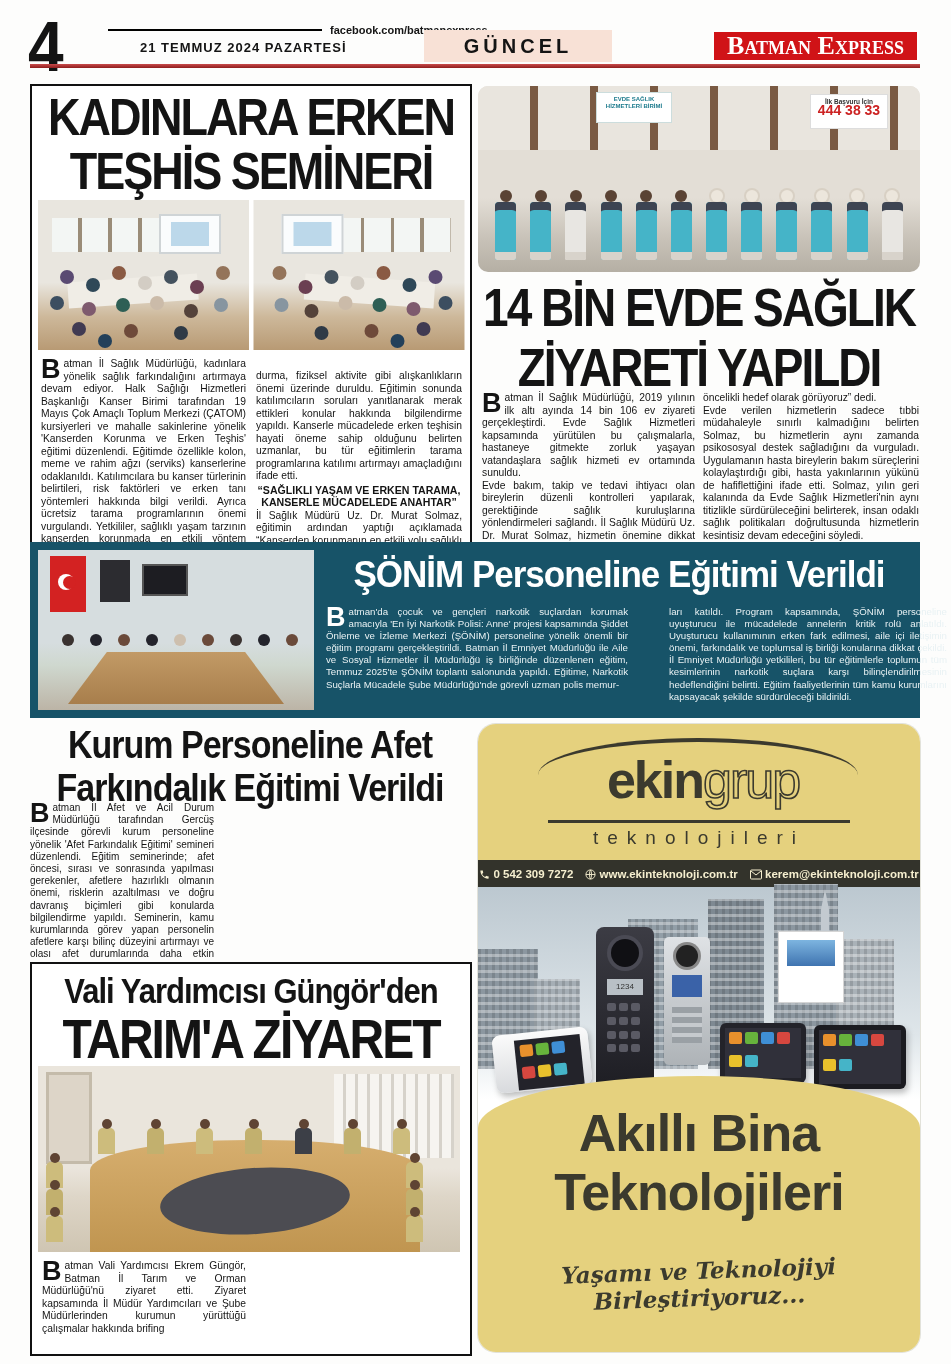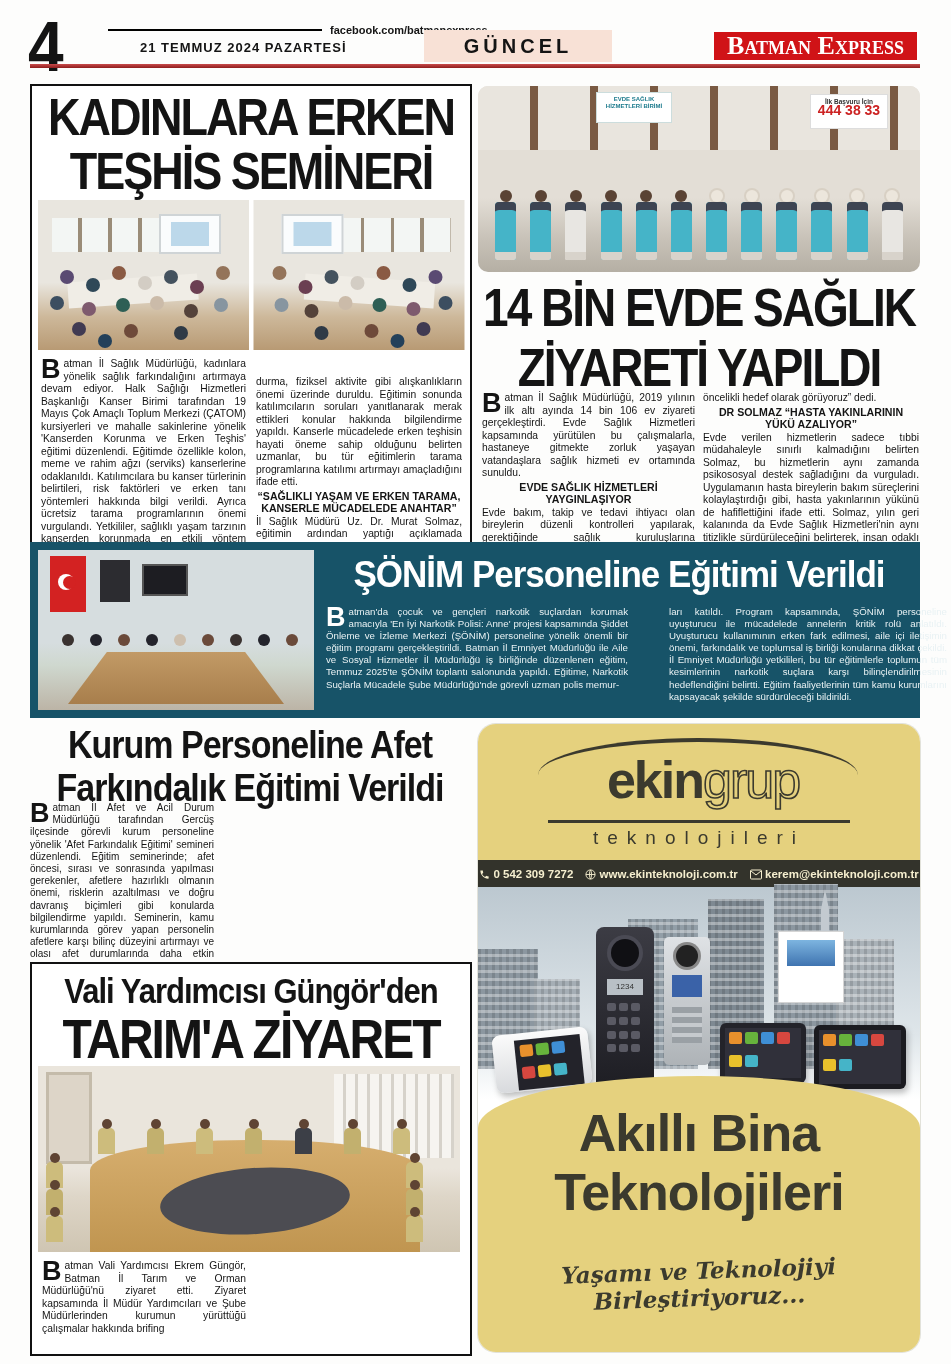--- a/index.html
+++ b/index.html
@@ -30,21 +30,21 @@
   .sem{width:211px;height:150px;background:linear-gradient(#e9e6df 55%,#cdb89a 78%,#b89a74);}
   .sem .win{position:absolute;top:18px;left:14px;width:120px;height:34px;background:repeating-linear-gradient(90deg,#f3f6f4 0 26px,#9a8c78 26px 30px);}
   .sem .screen{position:absolute;top:14px;right:28px;width:58px;height:36px;background:#fafcfd;border:2px solid #cfd4d6;}
   .sem .screen i{position:absolute;inset:6px 10px;background:#bcd8ea;display:block;}
   .sem .table{position:absolute;top:78px;left:30px;width:130px;height:26px;background:#f0ede6;transform:rotate(-4deg);}
   .crowd{position:absolute;top:0;left:0;width:14px;height:14px;border-radius:50%;background:transparent;
     box-shadow:22px 70px 0 #5a4a72,48px 78px 0 #2f4858,74px 66px 0 #8a5a43,100px 76px 0 #d3cdc4,126px 70px 0 #44525e,152px 80px 0 #6b3f52,178px 66px 0 #94745a,
     12px 96px 0 #3c4e60,44px 102px 0 #7e5a6e,78px 98px 0 #2e5f55,112px 96px 0 #cbbba9,146px 104px 0 #54423a,176px 98px 0 #8795a0,
     34px 122px 0 #403a52,86px 124px 0 #6e4a3a,136px 126px 0 #2f3a46,60px 134px 0 #23405a;}
   .a1-col1{position:absolute;top:272px;left:9px;width:205px;}
-  .a1-col2{position:absolute;top:290px;left:224px;width:206px;}
+  .a1-col2{position:absolute;top:284px;left:224px;width:206px;}
 
   
   .a2-photo{left:478px;top:86px;width:442px;height:186px;border-radius:10px;background:linear-gradient(#e3ded6 60%,#c8c2b8 82%,#b5afa4);}
   .a2-photo .doors{position:absolute;top:0;left:0;right:0;height:64px;background:repeating-linear-gradient(90deg,#e9e5de 0 52px,#7a5a43 52px 60px);}
   .a2-photo .sign-teal{position:absolute;top:6px;left:118px;width:74px;height:26px;background:#fff;border:1px solid #cdd;color:#1b7a8c;font-size:6px;font-weight:bold;text-align:center;line-height:7px;padding-top:3px;}
   .a2-photo .sign-phone{position:absolute;top:8px;left:332px;width:76px;height:30px;background:#fff;border:1px solid #ddd;color:#333;font-size:6.5px;font-weight:bold;text-align:center;line-height:8px;padding-top:3px;}
   .a2-photo .sign-phone b{display:block;color:#c22;font-size:14px;}
   .team{position:absolute;left:10px;bottom:12px;right:10px;height:104px;display:flex;justify-content:space-around;align-items:flex-end;}
   .person{width:24px;display:flex;flex-direction:column;align-items:center;}
   .person .head{width:12px;height:12px;border-radius:50%;background:#5a4334;}
@@ -261,26 +261,24 @@
         <span class="vest"></span>
       </div>
     </div>
 </div>
 <div class="abs a2-h h-xl">
   <div>14 BİN EVDE SAĞLIK</div>
   <div>ZİYARETİ YAPILDI</div>
 </div>
 <div class="abs a2-col1">
   <div class="body-text"><span class="dc">B</span><span>atman İl Sağlık Müdürlüğü, 2019 yılının ilk altı ayında 14 bin 106 ev ziyareti gerçekleştirdi. Evde Sağlık Hizmetleri kapsamında yürütülen bu çalışmalarla, hastaneye gitmekte zorluk yaşayan vatandaşlara sağlık hizmeti ev ortamında sunuldu.</span></div>
-  <div class="subhead">EVDE SAĞLIK HİZMETLERİ YAYGINLAŞIYOR</div>
   <div class="body-text">Evde bakım, takip ve tedavi ihtiyacı olan bireylerin düzenli kontrolleri yapılarak, gerektiğinde sağlık kuruluşlarına yönlendirmeleri sağlandı. İl Sağlık Müdürü Uz. Dr. Murat Solmaz, hizmetin önemine dikkat çekerek “Sağlık hizmetlerini sadece hastanede değil, vatandaşın olduğu her yerde sunmayı</div>
 </div>
 <div class="abs a2-col2">
   <div class="body-text">öncelikli hedef olarak görüyoruz” dedi.</div>
-  <div class="subhead">DR SOLMAZ “HASTA YAKINLARININ YÜKÜ AZALIYOR”</div>
   <div class="body-text">Evde verilen hizmetlerin sadece tıbbi müdahaleyle sınırlı kalmadığını belirten Solmaz, bu hizmetlerin aynı zamanda psikososyal destek sağladığını da vurguladı. Uygulamanın hasta bireylerin bakım süreçlerini kolaylaştırdığı gibi, hasta yakınlarının yükünü de hafiflettiğini ifade etti. Solmaz, yılın geri kalanında da Evde Sağlık Hizmetleri'nin aynı titizlikle sürdürüleceğini belirterek, insan odaklı sağlık politikaları doğrultusunda hizmetlerin kesintisiz devam edeceğini söyledi.</div>
 </div>
 
 <div class="abs band">
   <div class="photo">
     <span class="flag-w">
         <i></i>
       </span>
     <span class="poster"></span>
     <span class="tv"></span>

